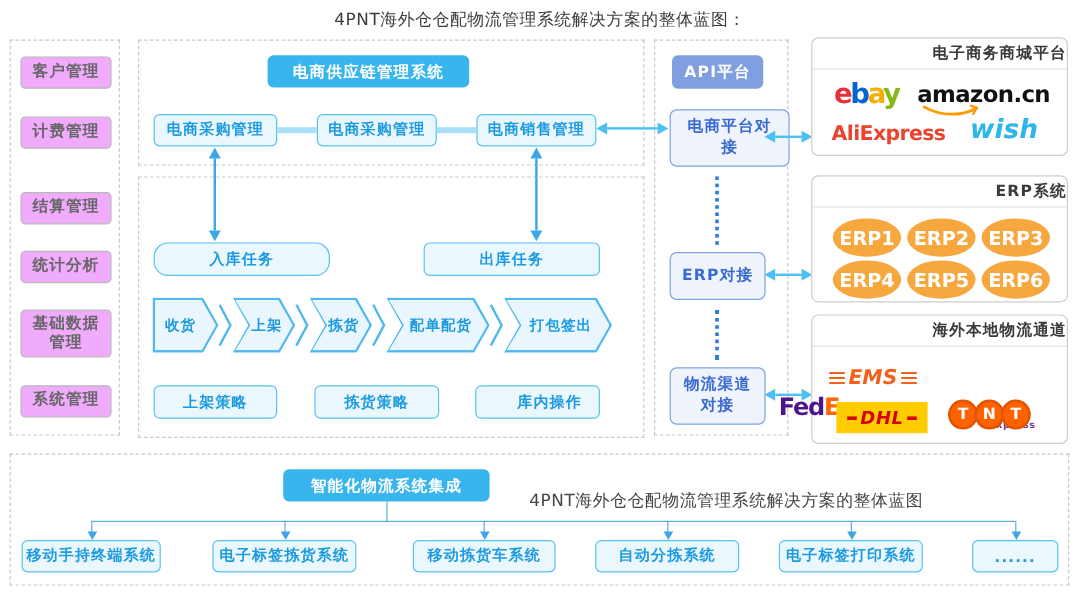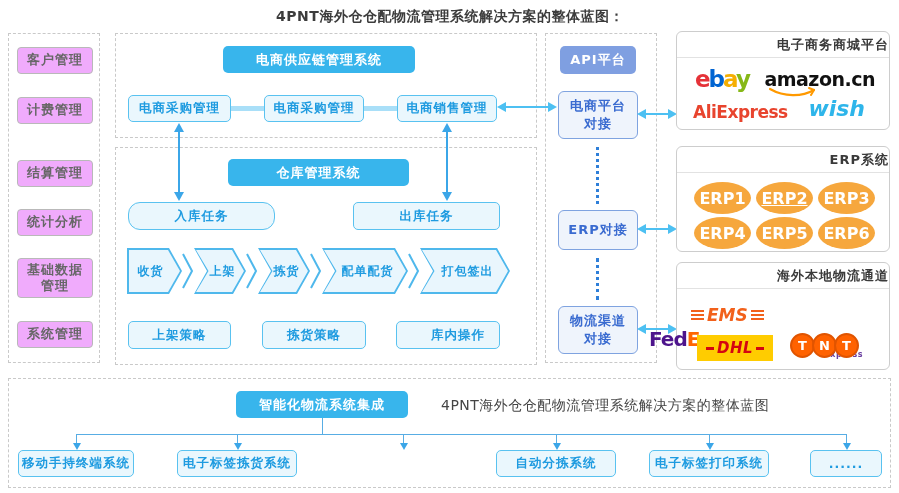--- a/index.html
+++ b/index.html
@@ -102,42 +102,41 @@
                   border:4px solid transparent; border-top:7px solid #3ba6e8; border-bottom:0; }
 
   .pagetitle { position:absolute; color:#3c3c3c; font-size:14px; letter-spacing:0.5px; }
   .caption { position:absolute; color:#454545; font-size:14px; letter-spacing:0.5px; }
 </style>
 </head>
 <body>
 
 <div id="stage">
 
-  <div class="pagetitle" style="left:250px; top:8px; width:400px; text-align:center;font-weight:bold;">4PNT海外仓仓配物流管理系统解决方案的整体蓝图：</div>
+  <div class="pagetitle" style="left:250px; top:8px; width:400px; text-align:center;">4PNT海外仓仓配物流管理系统解决方案的整体蓝图：</div>
 
   <div class="dashpanel" style="left:8px; top:33px; width:92px; height:330px;">
     <div class="graybox" style="left:8px; top:13px;  width:76px; height:27px;">客户管理</div>
     <div class="graybox" style="left:8px; top:63px;  width:76px; height:27px;">计费管理</div>
     <div class="graybox" style="left:8px; top:126px; width:76px; height:27px;">结算管理</div>
     <div class="graybox" style="left:8px; top:175px; width:76px; height:27px;">统计分析</div>
     <div class="graybox" style="left:8px; top:224px; width:76px; height:40px;">基础数据管理</div>
     <div class="graybox" style="left:8px; top:287px; width:76px; height:27px;">系统管理</div>
   </div>
 
   <div class="dashpanel" style="left:115px; top:33px; width:422px; height:105px;">
-    <div class="bluehdr" style="left:107px; top:12px; width:192px; height:27px;">电商供应链管理系统</div>
+    <div class="bluehdr" style="left:107px; top:12px; width:168px; height:27px;">电商供应链管理系统</div>
     <div class="lbox" style="left:12px;  top:61px; width:103px; height:27px;">电商采购管理</div>
     <div class="lbox" style="left:148px; top:61px; width:100px; height:27px;">电商采购管理</div>
     <div class="lbox" style="left:281px; top:61px; width:100px; height:27px;">电商销售管理</div>
     <div class="stub" style="left:115px; top:72px; width:33px;"></div>
     <div class="stub" style="left:248px; top:72px; width:33px;"></div>
   </div>
 
   <div class="dashpanel" style="left:115px; top:147px; width:422px; height:218px;">
-    <div class="bluehdr" style="left:112px; top:11px; width:181px; height:27px;">仓库管理系统</div>
     <div class="lbox" style="left:12px;  top:54px; width:147px; height:28px;border-radius:12px;">入库任务</div>
     <div class="lbox" style="left:237px; top:54px; width:147px; height:28px;">出库任务</div>
 
     <div class="chevrow" style="left:11px; top:100px;">
       <div class="chev first" style="width:55px;">
         <div class="chev-in"></div>
         <span class="chev-t">收货</span>
       </div>
       <svg class="sep" width="14" height="46" viewBox="0 0 14 46">
         <polyline points="2,6 11,23 2,40" fill="none" stroke="#4fb8ec" stroke-width="2"></polyline>
@@ -172,21 +171,21 @@
     <div class="lbox" style="left:12px;  top:173px; width:103px; height:28px;">上架策略</div>
     <div class="lbox" style="left:146px; top:173px; width:104px; height:28px;">拣货策略</div>
     <div class="lbox" style="left:280px; top:173px; width:104px; height:28px;padding-left:20px;">库内操作</div>
   </div>
 
   <div class="varr" style="left:178px; top:132px; height:60px;"></div>
   <div class="varr" style="left:446px; top:132px; height:60px;"></div>
 
   <div class="dashpanel" style="left:545px; top:33px; width:112px; height:330px;">
     <div class="apihdr" style="left:14px; top:12px; width:76px; height:28px;">API平台</div>
-    <div class="apibox" style="left:12px; top:57px;  width:80px; height:48px;">电商平台对接</div>
+    <div class="apibox" style="left:12px; top:57px;  width:100px; height:48px;">电商平台对接</div>
     <div class="vdots" style="left:50px; top:113px; height:57px;"></div>
     <div class="apibox" style="left:12px; top:176px; width:80px; height:40px;">ERP对接</div>
     <div class="vdots" style="left:50px; top:224px; height:42px;"></div>
     <div class="apibox" style="left:12px; top:272px; width:80px; height:48px;">物流渠道对接</div>
   </div>
 
   <div class="harr" style="left:506px; top:106px; width:42px;"></div>
   <div class="harr" style="left:646px; top:113px; width:22px;"></div>
   <div class="harr" style="left:646px; top:228px; width:22px;"></div>
   <div class="harr" style="left:646px; top:328px; width:22px;"></div>
@@ -203,21 +202,21 @@
         <path d="M46 3 L41 1 M46 3 L43 8" fill="none" stroke="#ff9900" stroke-width="2" stroke-linecap="round"></path>
       </svg>
     </div>
     <div class="aliexpress abs" style="left:16px; top:70px;">AliExpress</div>
     <div class="wish abs" style="right:24px; top:64px;">wish</div>
   </div>
 
   <div class="card" style="left:676px; top:146px; width:214px; height:106px;">
     <div class="card-title">ERP系统</div>
     <div class="erp-pill" style="left:17px;  top:35px;">ERP1</div>
-    <div class="erp-pill" style="left:79px;  top:35px;text-decoration:underline;">ERP2</div>
+    <div class="erp-pill" style="left:79px;  top:35px;">ERP2</div>
     <div class="erp-pill" style="left:141px; top:35px;">ERP3</div>
     <div class="erp-pill" style="left:17px;  top:70px;">ERP4</div>
     <div class="erp-pill" style="left:79px;  top:70px;">ERP5</div>
     <div class="erp-pill" style="left:141px; top:70px;">ERP6</div>
   </div>
 
   <div class="card" style="left:676px; top:262px; width:214px; height:108px;">
     <div class="card-title">海外本地物流通道</div>
     <div class="ems abs" style="left:14px; top:42px;">
       <span class="wing"></span>
@@ -235,31 +234,32 @@
     </div>
     <div class="tnt abs" style="right:30px; top:70px;">
       <div class="tnt-c">T</div>
       <div class="tnt-c">N</div>
       <div class="tnt-c">T</div>
     </div>
   </div>
 
   <div class="dashpanel" style="left:8px; top:378px; width:883px; height:110px;">
     <div class="bluehdr" style="left:227px; top:12px; width:172px; height:27px;">智能化物流系统集成</div>
-    <div class="caption" style="left:432px; top:18px;">4PNT海外仓仓配物流管理系统解决方案的整体蓝图</div>
+    <div class="caption" style="left:432px; top:30px;">4PNT海外仓仓配物流管理系统解决方案的整体蓝图</div>
 
     <div class="tline" style="left:313px; top:39px; width:1px; height:17px;"></div>
     <div class="tline" style="left:67px;  top:55px; width:770px; height:1px;"></div>
     <div class="tdrop" style="left:67px;  top:55px; height:10px;"></div>
     <div class="tdrop" style="left:228px; top:55px; height:10px;"></div>
     <div class="tdrop" style="left:394px; top:55px; height:10px;"></div>
     <div class="tdrop" style="left:547px; top:55px; height:10px;"></div>
     <div class="tdrop" style="left:700px; top:55px; height:10px;"></div>
     <div class="tdrop" style="left:837px; top:55px; height:10px;"></div>
 
     <div class="lbox" style="left:168px; top:71px; width:120px; height:27px;">电子标签拣货系统</div>
     <div class="lbox" style="left:9px;   top:71px; width:116px; height:27px;">移动手持终端系统</div>
+    <div class="lbox" style="left:335px; top:71px; width:119px; height:27px;">移动拣货车系统</div>
     <div class="lbox" style="left:487px; top:71px; width:120px; height:27px;">自动分拣系统</div>
     <div class="lbox" style="left:640px; top:71px; width:120px; height:27px;">电子标签打印系统</div>
     <div class="lbox" style="left:801px; top:71px; width:72px;  height:27px;">......</div>
   </div>
 
 </div>
 
 </body></html>

